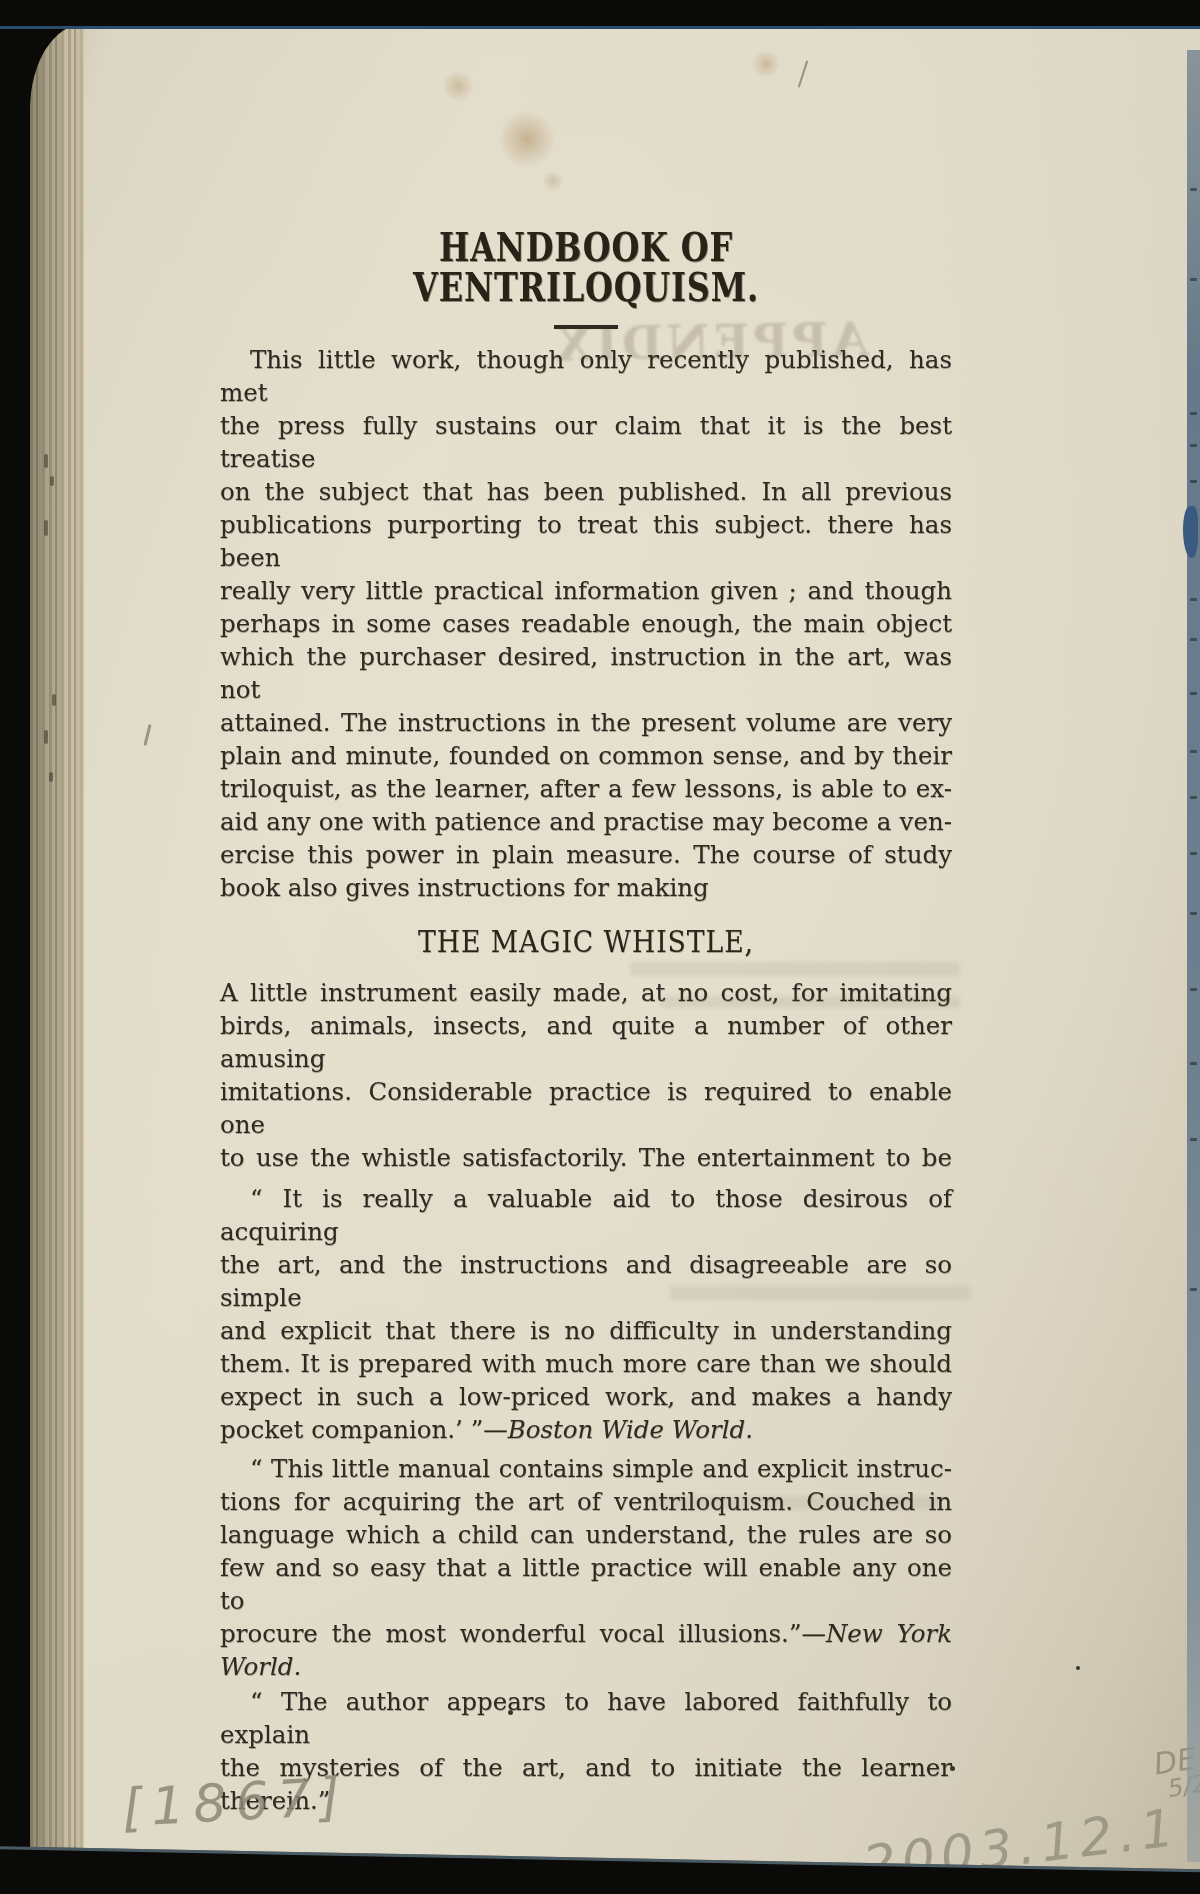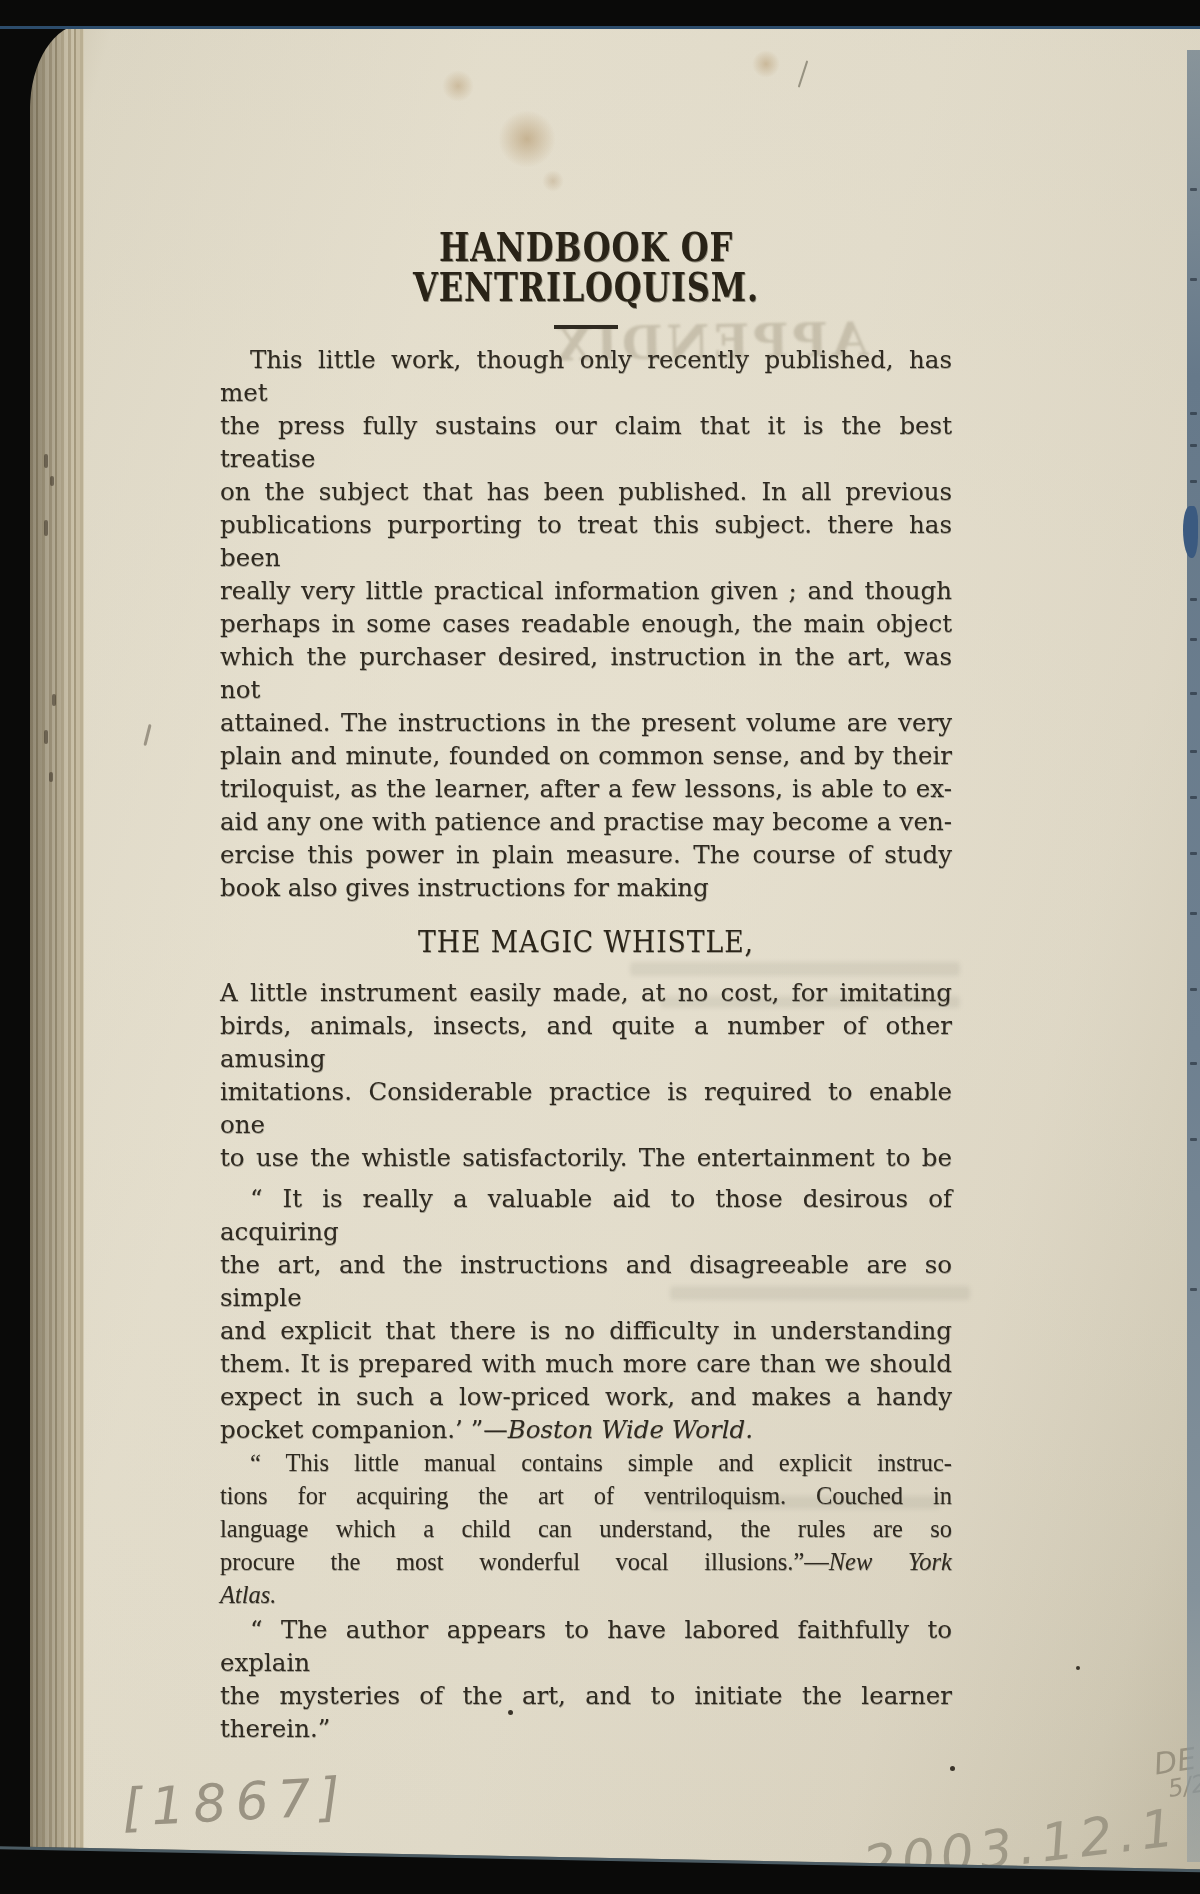--- a/index.html
+++ b/index.html
@@ -61,21 +61,21 @@
   .block.heading{
     font-size:29px;line-height:36px;letter-spacing:1px;text-align:center;
     transform:scaleX(.92);margin:20px 0 16px;color:#2b2519;
   }
   .line{text-align:justify;text-align-last:justify;}
   .line.last{text-align-last:left;}
   .line.indent{text-indent:30px;}
   .em{font-style:italic;}
   [data-name="intro-paragraph"]{margin-top:0;}
   [data-name="boston-review"]{margin-top:8px;}
-  [data-name="newyork-review"]{font-family:Liberation Serif, serif;}
+  [data-name="newyork-review"]{margin-top:6px;}
   [data-name="yankee-review"]{margin-top:2px;}
   
   .show-through{
     position:absolute;left:520px;top:290px;width:320px;text-align:center;
     transform:scaleX(-1) rotate(1deg);color:rgba(125,114,88,.28);
     font-size:47px;font-weight:bold;letter-spacing:4px;filter:blur(1.3px);
   }
   .ghost{position:absolute;background:rgba(96,102,80,.10);filter:blur(2px);border-radius:4px;}
   .g1{left:600px;top:938px;width:330px;height:14px;}
   .g2{left:630px;top:972px;width:300px;height:12px;}
@@ -165,22 +165,23 @@
           <div class="line" data-name="text-line">the art, and the instructions and disagreeable are so simple</div>
           <div class="line" data-name="text-line">and explicit that there is no difficulty in understanding</div>
           <div class="line" data-name="text-line">them.  It is prepared with much more care than we should</div>
           <div class="line" data-name="text-line">expect in such a low-priced work, and makes a handy</div>
           <div class="line last" data-name="text-line">pocket companion.’ ”—<span class="em" data-name="journal-name">Boston Wide World.</span></div>
         </div>
         <div class="block para" data-name="newyork-review">
           <div class="line indent" data-name="text-line">“ This little manual contains simple and explicit instruc-</div>
           <div class="line" data-name="text-line">tions for acquiring the art of ventriloquism.  Couched in</div>
           <div class="line" data-name="text-line">language which a child can understand, the rules are so</div>
+          <div class="line" data-name="text-line">few and so easy that a little practice will enable any one to</div>
           <div class="line" data-name="text-line">procure the most wonderful vocal illusions.”—<span class="em" data-name="journal-name">New York</span></div>
-          <div class="line last" data-name="text-line"><span class="em" data-name="journal-name">Atlas.</span></div>
+          <div class="line last" data-name="text-line"><span class="em" data-name="journal-name">World.</span></div>
         </div>
         <div class="block para" data-name="yankee-review">
           <div class="line indent" data-name="text-line">“ The author appears to have labored faithfully to explain</div>
           <div class="line" data-name="text-line">the mysteries of the art, and to initiate the learner therein.”</div>
         </div>
       </div>
   </div>
 
   <div class="pencil pencil-date" data-name="pencil-date-annotation">[1867]</div>
   <div class="pencil accession" data-name="accession-number-annotation">2003.12.1</div>

